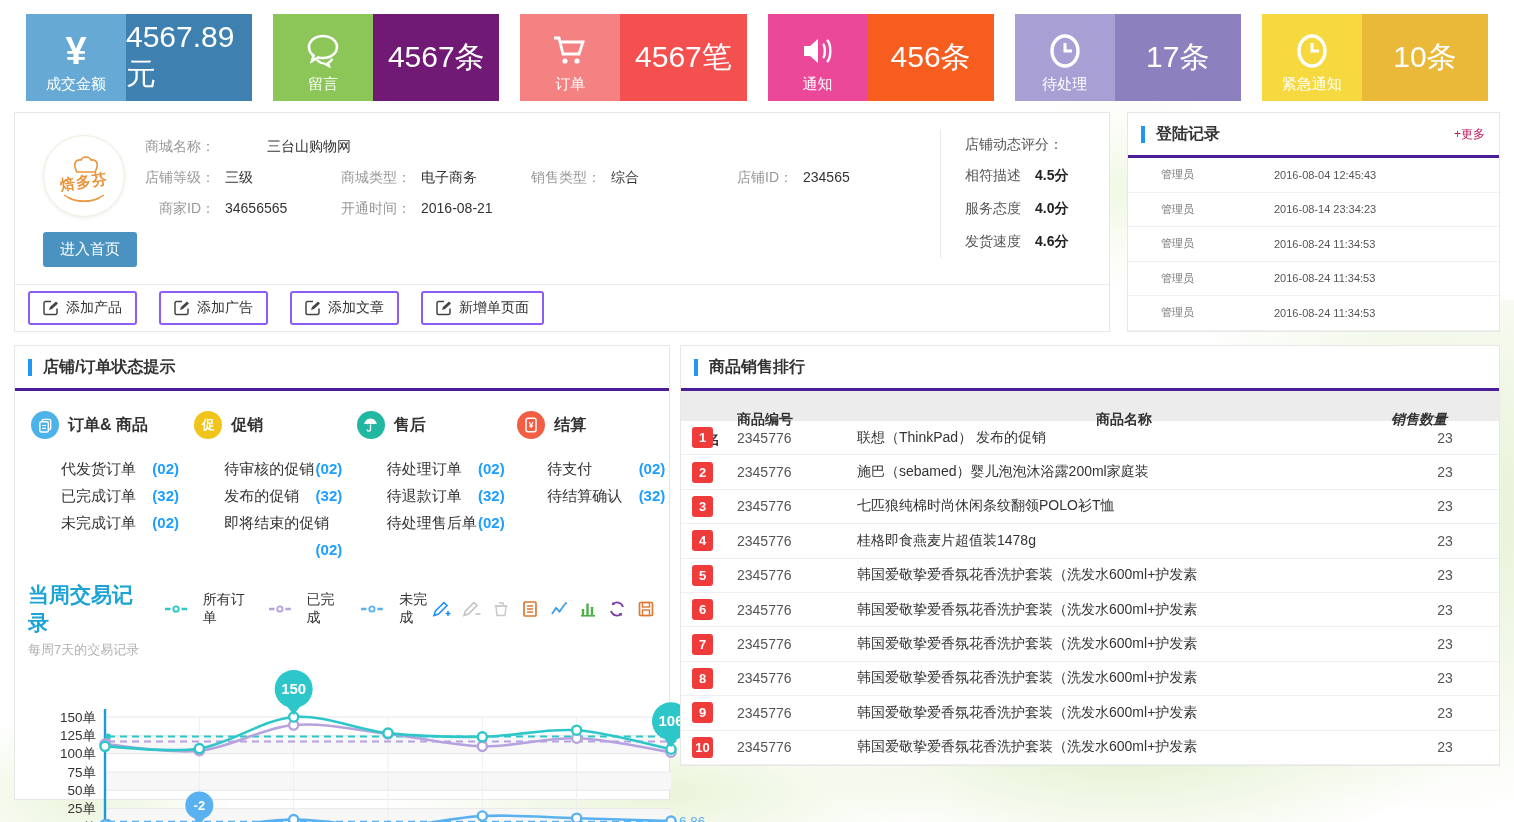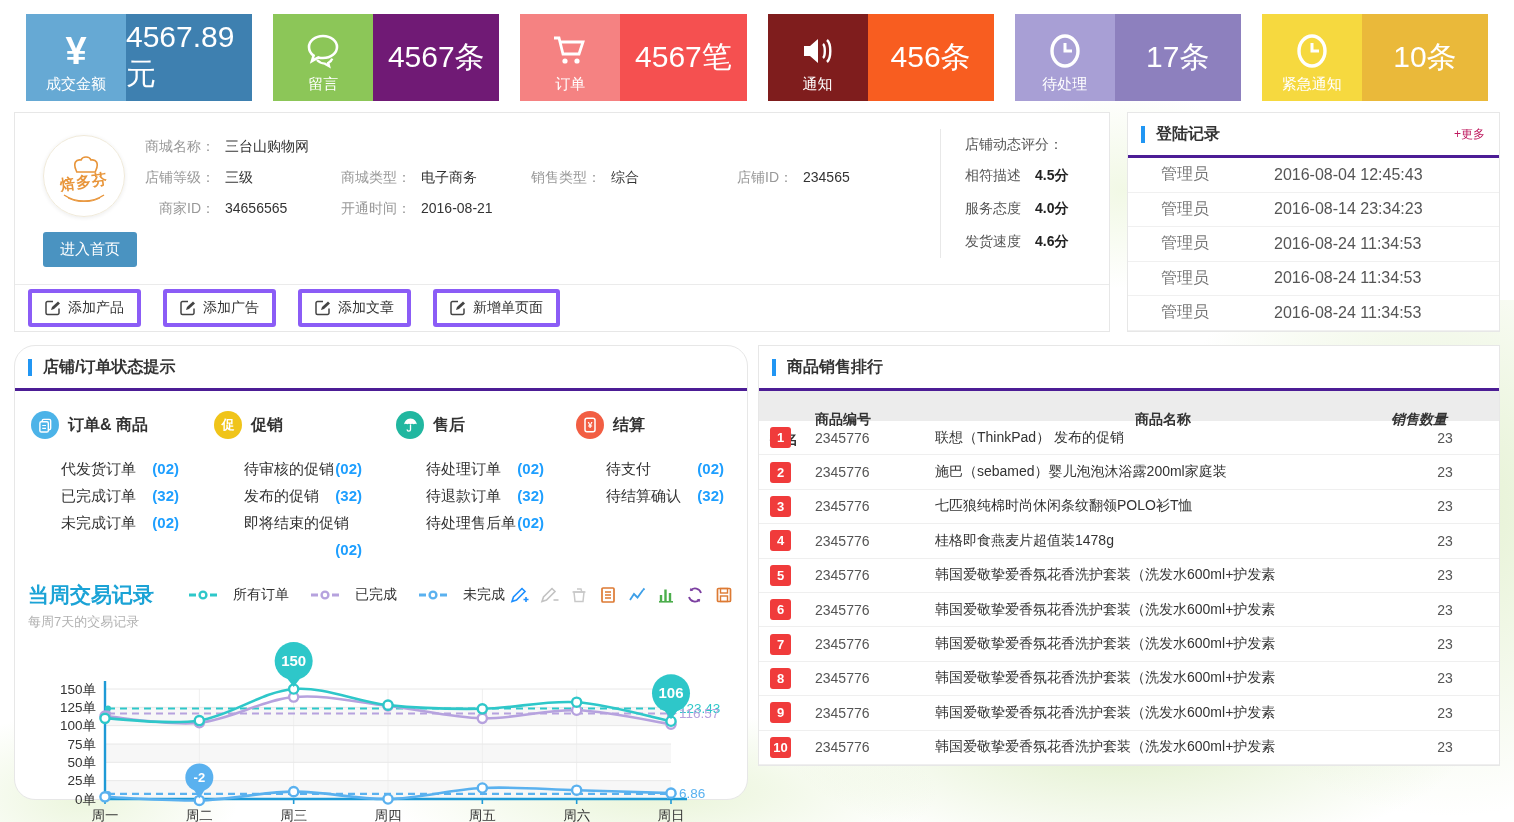--- a/index.html
+++ b/index.html
@@ -34,31 +34,31 @@
   .f-row { display:grid; grid-template-columns:196px 190px 210px 1fr; height:31px; align-items:center; }
   .f-cell { display:flex; }
   .f-cell .fl { width:78px; text-align:right; color:#999; }
   .f-cell .fv { margin-left:10px; color:#333; }
   .ratings { position:absolute; left:925px; top:16px; padding-left:24px; border-left:1px solid #e8e8e8; font-size:14px; }
   .ratings .r-title { color:#555; line-height:30px; }
   .ratings .r-row { line-height:33px; display:flex; }
   .ratings .r-lbl { color:#555; }
   .ratings .r-score { margin-left:14px; color:#222; font-weight:600; }
   .actions { position:absolute; left:0; right:0; bottom:0; height:47px; border-top:1px solid #ebebeb; display:flex; align-items:center; padding-left:13px; gap:22px; }
-  .act-btn { display:flex; align-items:center; gap:7px; border:4px solid #8b5cf6; background:#fff; border-radius:3px; font-size:14px; color:#333; padding:6px 13px; cursor:pointer; }
+  .act-btn { display:flex; align-items:center; gap:7px; border:2px solid #8b5cf6; background:#fff; border-radius:3px; font-size:14px; color:#333; padding:6px 13px; cursor:pointer; }
   .act-btn svg { display:block; }
 
   .login-panel { flex:1; height:220px; }
-  .lg-row { display:flex; align-items:center; height:34.5px; border-bottom:1px solid #f0f0f0; font-size:16px; }
+  .lg-row { display:flex; align-items:center; height:34.5px; border-bottom:1px solid #f0f0f0; font-size:11px; }
   .lg-user { width:146px; padding-left:33px; color:#777; }
   .lg-time { color:#555; }
 
   
   .row3 { display:flex; gap:10px; margin-top:13px; align-items:flex-start; }
-  .status-panel { width:734px; height:455px;border-radius:21px; }
+  .status-panel { width:656px; height:455px; }
   .cats { display:flex; padding:20px 0 0 16px; }
   .cat { }
   .cat:nth-child(1){ width:183px; } .cat:nth-child(2){ width:182px; } .cat:nth-child(3){ width:180px; } .cat:nth-child(4){ width:170px; }
   .cat-h { display:flex; align-items:center; gap:9px; }
   .cat-ic { width:28px; height:28px; border-radius:50%; display:flex; align-items:center; justify-content:center; color:#fff; flex:0 0 28px; font-size:13px; }
   .cat-name { font-size:16px; font-weight:bold; color:#333; }
   .st-list { list-style:none; margin:16px 0 0 30px; width:118px; font-size:15px; }
   .st-list li { line-height:27px; color:#333; cursor:pointer; }
   .st-list .cnt { float:right; color:#1E9FFF; font-weight:bold; }
 
@@ -124,21 +124,21 @@
               <path d="M4 5h5l4 16h16l4-12H11" fill="none" stroke="#fff" stroke-width="2.8"></path>
               <circle cx="15" cy="28" r="2.6" fill="#fff"></circle>
               <circle cx="27" cy="28" r="2.6" fill="#fff"></circle>
             </svg>
           </div>
       <div class="lbl">订单</div>
     </div>
     <div class="val-zone" style="background:#f55050">4567笔</div>
   </div>
   <div class="card">
-    <div class="ic-zone" style="background:#7f1d1d">
+    <div class="ic-zone" style="background:#ec4899">
       <div class="ic">
             <svg width="40" height="34" viewBox="0 0 40 34">
               <path d="M6 12v10h6l8 7V5l-8 7H6z" fill="#fff"></path>
               <path d="M25 10c2.4 2 2.4 12 0 14" fill="none" stroke="#fff" stroke-width="2.4"></path>
               <path d="M29 6c4.4 4 4.4 18 0 22" fill="none" stroke="#fff" stroke-width="2.4"></path>
             </svg>
           </div>
       <div class="lbl">通知</div>
     </div>
     <div class="val-zone" style="background:#f85d20">456条</div>
@@ -177,21 +177,21 @@
         </svg>
         <span class="l-name">焙多芬</span>
         <svg width="44" height="10" viewBox="0 0 44 10">
           <path d="M2 3c12 8 28 8 40 0" fill="none" stroke="#e8953a" stroke-width="1.4"></path>
           <path d="M6 6c10 5 22 5 32 0" fill="none" stroke="#e8953a" stroke-width="1"></path>
         </svg>
       </div>
 
       <div class="fields">
         <div class="f-row">
-          <div class="f-cell" style="grid-column:1 / span 4;">
+          <div class="f-cell" style="grid-column:1 / span 4;gap:42px;">
             <span class="fl">商城名称：</span>
             <span class="fv">三台山购物网</span>
           </div>
         </div>
         <div class="f-row">
           <div class="f-cell">
             <span class="fl">店铺等级：</span>
             <span class="fv">三级</span>
           </div>
           <div class="f-cell">

